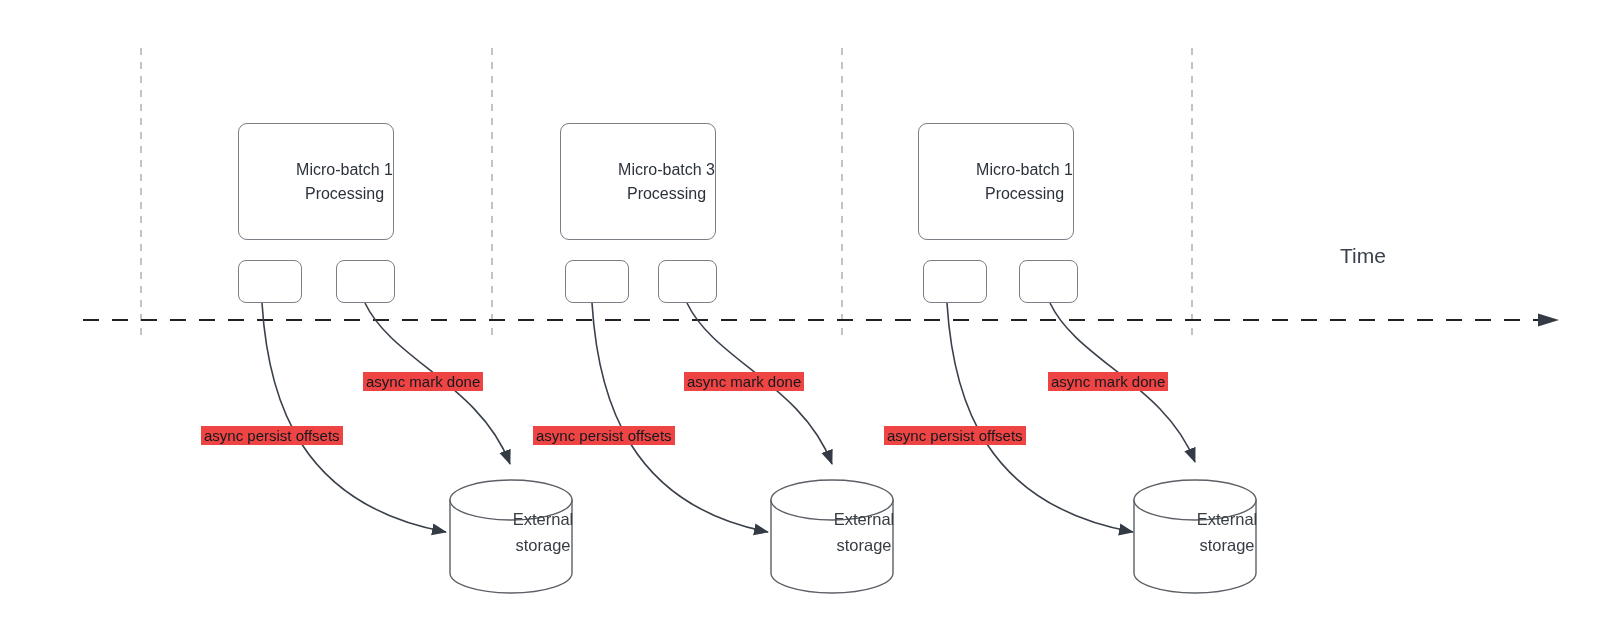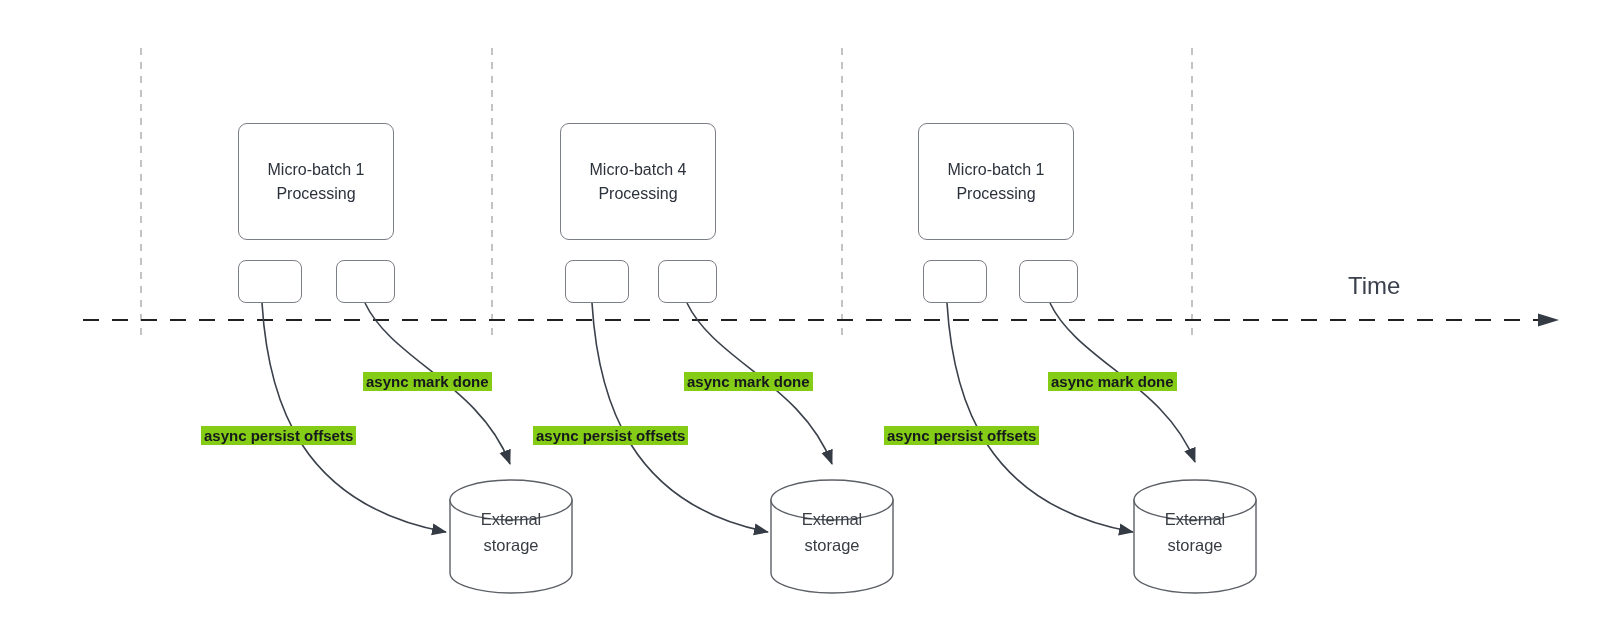--- a/index.html
+++ b/index.html
@@ -9,21 +9,21 @@
     background:#ffffff;
     font-family:"Liberation Sans", sans-serif;
     overflow:hidden;
   }
   .layer-svg{position:absolute;left:0;top:0;z-index:1;}
 
   
   .mb-box{
     position:absolute;top:123px;width:156px;height:117px;
     border:1px solid #7a7e85;border-radius:9px;background:#ffffff;
-    display:flex;align-items:center;justify-content:center;
+    display:flex;align-items:center;justify-content:flex-end;
     z-index:2;box-sizing:border-box;
   }
   .mb-box .mb-label{
     white-space:pre-line;text-align:center;
     font-size:16px;line-height:1.45;color:#2c323c;
   }
   .mb-box.g1{left:238px}
   .mb-box.g2{left:560px}
   .mb-box.g3{left:918px}
 
@@ -34,46 +34,46 @@
   }
   .chip.a{width:64px}
   .chip.b{width:59px}
   .chip.g1.a{left:238px} .chip.g1.b{left:336px}
   .chip.g2.a{left:565px} .chip.g2.b{left:658px}
   .chip.g3.a{left:923px} .chip.g3.b{left:1019px}
 
   
   .edge-label{
     position:absolute;z-index:3;
-    font-size:15px;font-weight:bold;color:#15181d;
-    background:#84cc16;padding:1px 3px;white-space:nowrap;
+    font-size:15px;font-weight:normal;color:#15181d;
+    background:#ef4444;padding:1px 3px;white-space:nowrap;
   }
   .persist-label{top:426px}
   .mark-label{top:372px}
   .persist-label.g1{left:201px}
   .persist-label.g2{left:533px}
   .persist-label.g3{left:884px}
   .mark-label.g1{left:363px}
   .mark-label.g2{left:684px}
   .mark-label.g3{left:1048px}
 
   
   .storage-label{
     position:absolute;top:507px;width:120px;z-index:3;
     white-space:pre-line;text-align:center;
-    font-size:16.5px;line-height:1.55;color:#383d44;
+    font-size:16.5px;line-height:1.55;color:#383d44;padding-left:32px;
   }
   .storage-label.g1{left:451px}
   .storage-label.g2{left:772px}
   .storage-label.g3{left:1135px}
 
   
   .time-label{
-    position:absolute;left:1340px;top:272px;z-index:3;
-    font-size:24px;color:#3a414c;margin-left:8px;
+    position:absolute;left:1340px;top:244px;z-index:3;
+    font-size:21px;color:#3a414c;
   }
 </style>
 </head>
 <body>
 
 <div class="canvas">
 
   <svg class="layer-svg" width="1600" height="642" viewBox="0 0 1600 642">
     <defs>
       <marker id="arrowBig" markerUnits="userSpaceOnUse" markerWidth="22" markerHeight="16" refX="20" refY="8" orient="auto">
@@ -112,21 +112,21 @@
       <path d="M 1134,500 L 1134,573 A 61,20 0 0 0 1256,573 L 1256,500 Z" fill="#ffffff" stroke="#5c6066" stroke-width="1.4"></path>
       <ellipse cx="1195" cy="500" rx="61" ry="20" fill="#ffffff" stroke="#5c6066" stroke-width="1.4"></ellipse>
     </g>
   </svg>
 
   <div class="mb-box g1">
     <span class="mb-label">Micro-batch 1
 Processing</span>
   </div>
   <div class="mb-box g2">
-    <span class="mb-label">Micro-batch 4
+    <span class="mb-label">Micro-batch 3
 Processing</span>
   </div>
   <div class="mb-box g3">
     <span class="mb-label">Micro-batch 1
 Processing</span>
   </div>
 
   <div class="chip a g1"></div>
   <div class="chip b g1"></div>
   <div class="chip a g2"></div>

